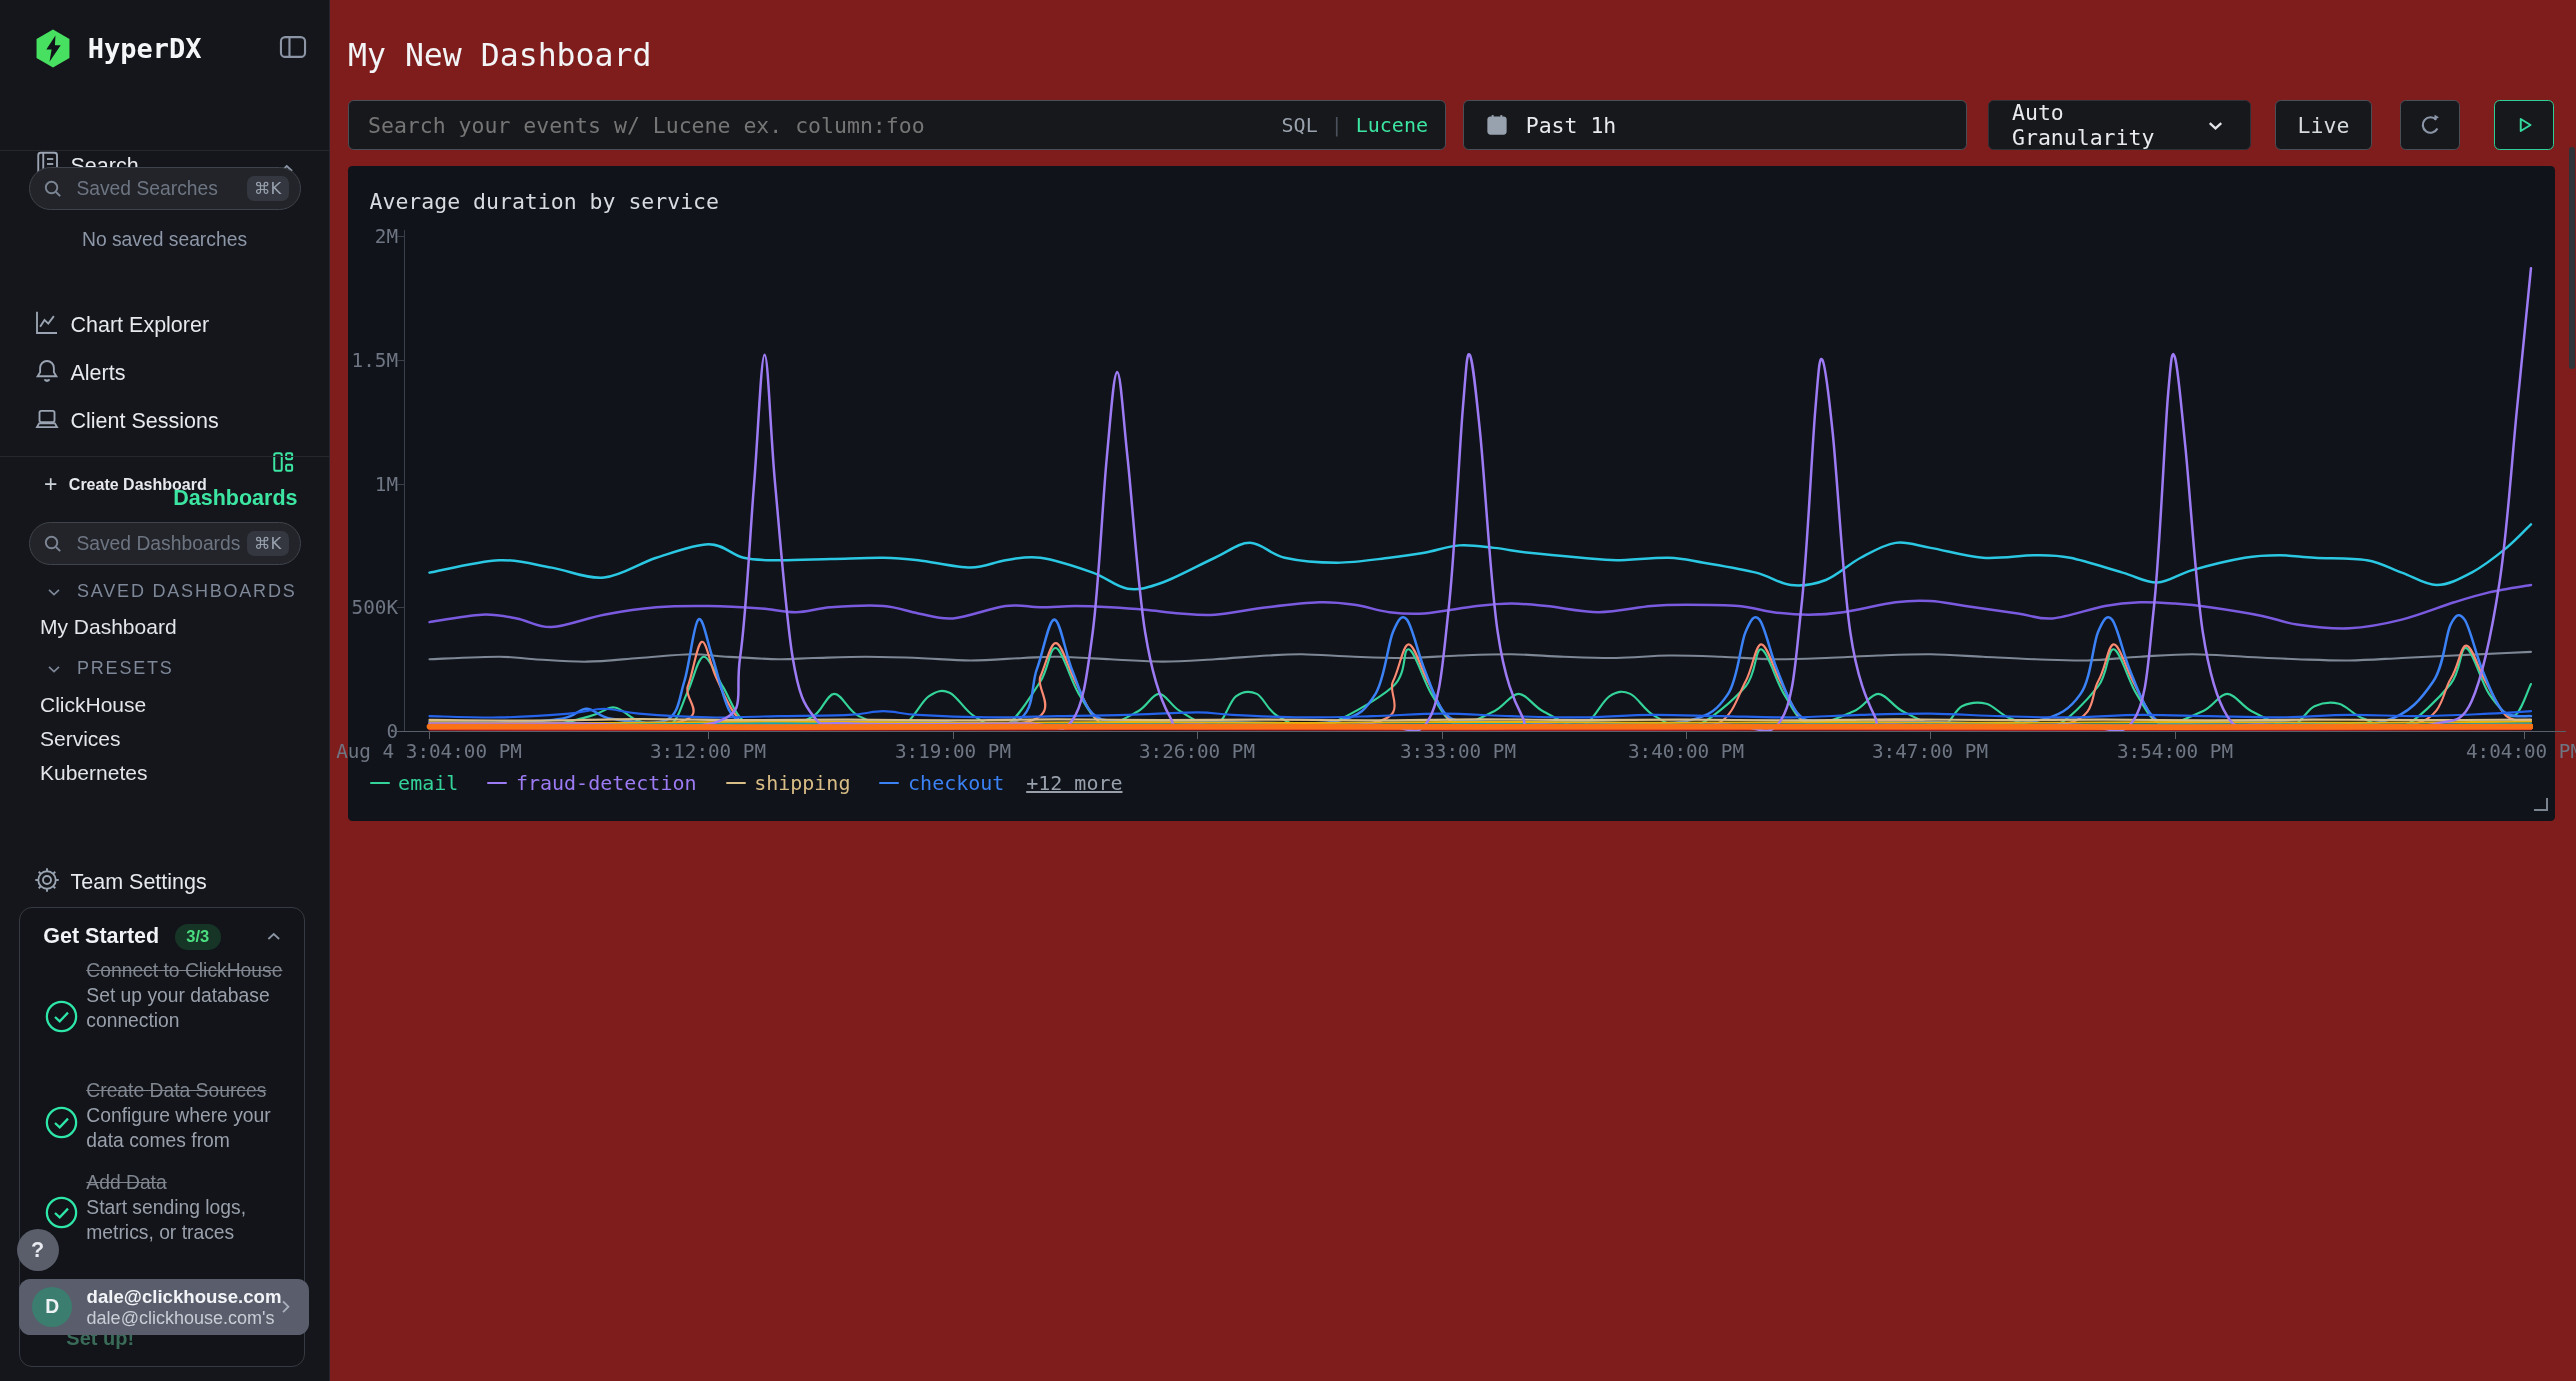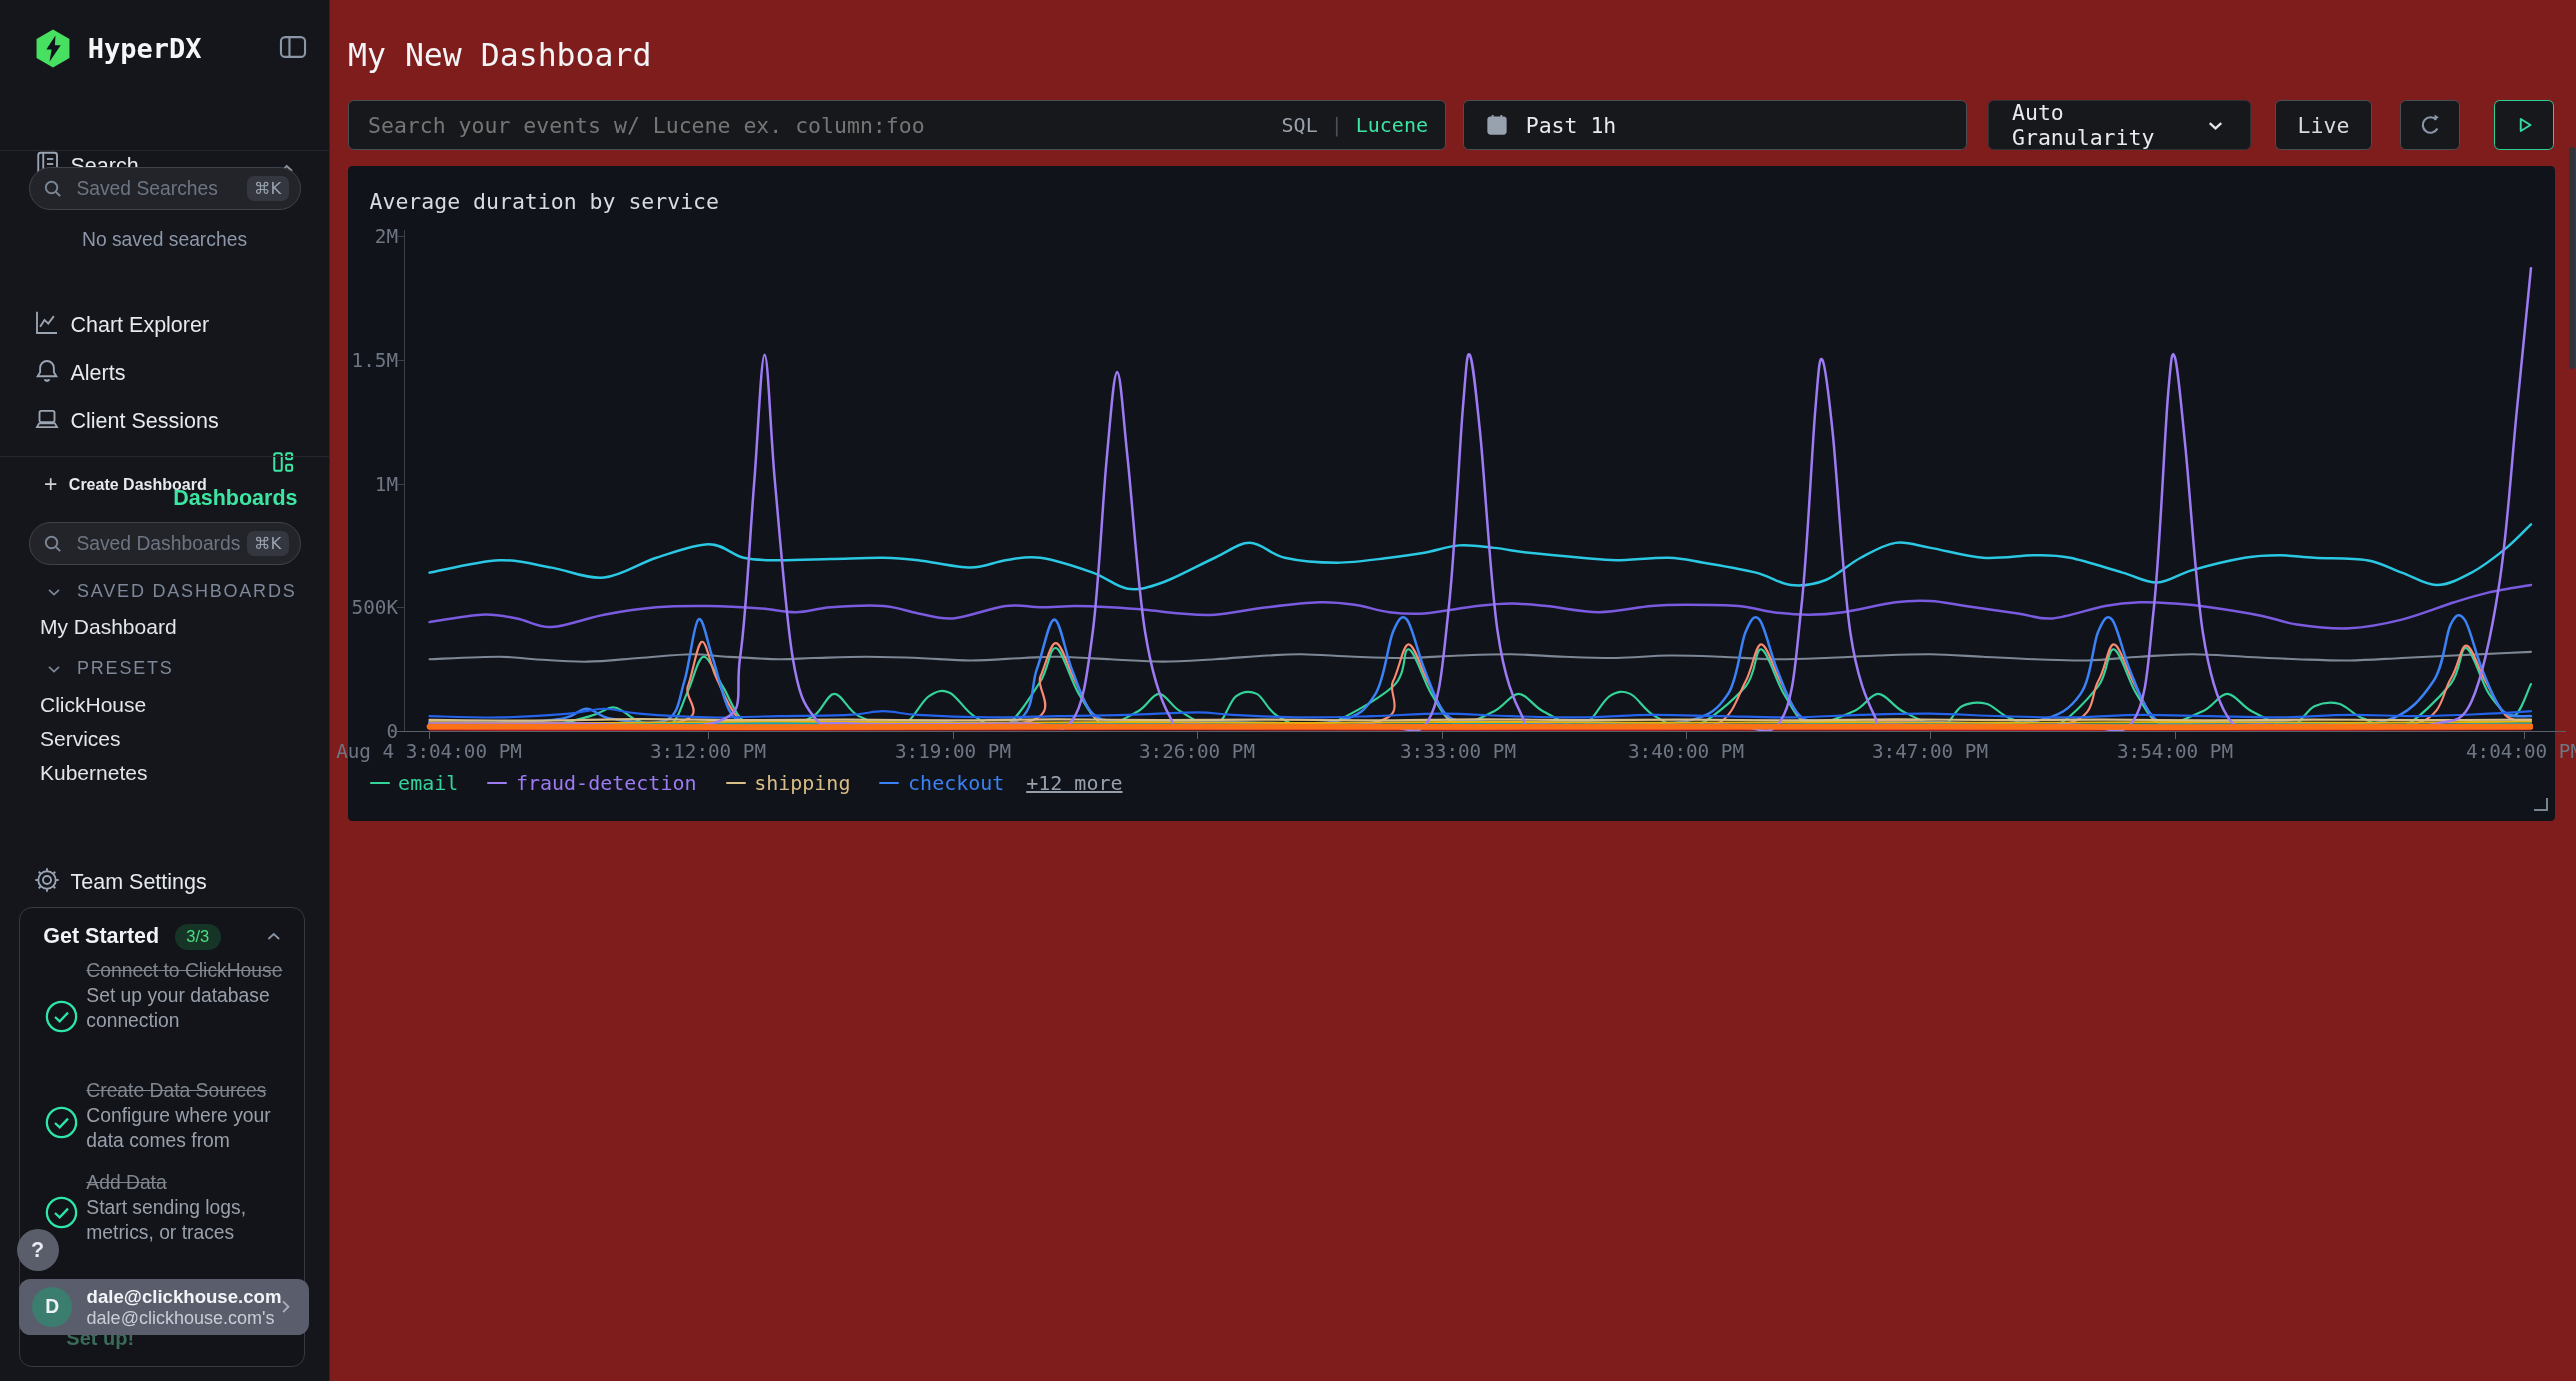--- a/index.html
+++ b/index.html
@@ -13,21 +13,21 @@
   .navlabel{font-size:21.5px;color:#e6e9ee;}
   .icon{display:inline-flex;align-items:center;justify-content:center;}
   .pill{position:absolute;left:29px;width:272px;height:43px;background:#222429;border:0.7px solid #3f434b;border-radius:21.5px;display:flex;align-items:center;padding:0 11.4px;box-sizing:border-box;}
   .pill input{flex:1;background:transparent;border:none;outline:none;color:#aeb6c2;font-size:19.3px;font-family:"Liberation Sans",sans-serif;min-width:0;}
   .pill input::placeholder{color:#6d7582;}
   .kbd{background:#34373f;color:#99a2af;border-radius:7.2px;font-size:16.5px;padding:2.9px 7.2px;font-family:"DejaVu Sans",sans-serif;}
   .secthead{position:absolute;left:44px;display:flex;align-items:center;gap:13px;color:#7e8899;font-size:18px;letter-spacing:1.8px;cursor:pointer;}
   .subitem{position:absolute;left:40px;font-size:21px;color:#e2e5ea;cursor:pointer;}
   .accent{color:#3ce6a2;}
   .gs-card{position:absolute;left:19.3px;top:907px;width:286px;height:460px;border:0.7px solid #363a42;border-radius:13px;background:#121419;box-sizing:border-box;}
-  .badge{background:#173527;color:#4ade80;border-radius:715px;padding:3.6px 11.4px;font-size:16.5px;font-weight:normal;}
+  .badge{background:#173527;color:#4ade80;border-radius:715px;padding:3.6px 11.4px;font-size:16.5px;font-weight:bold;}
   .gs-title{font-size:21.5px;font-weight:bold;color:#f0f2f5;}
   .chk-title{font-size:19.3px;font-weight:500;color:#80868f;text-decoration:line-through;line-height:25px;}
   .chk-desc{font-size:19.3px;color:#99a0ab;line-height:25px;}
   .toolbox{position:absolute;top:100px;height:50px;box-sizing:border-box;border:0.7px solid #4a4e57;border-radius:5.7px;background:#17181c;display:flex;align-items:center;}
   .btn-label{font-size:21.5px;color:#d7dade;}
   .tile{position:absolute;left:348px;top:166px;width:2207px;height:655px;background:#10131a;border-radius:4.3px;}
   .xlab{position:absolute;transform:translateX(-50%);color:#6f7683;font-size:19.3px;white-space:nowrap;font-family:"DejaVu Sans Mono",monospace;}
   .ylab{position:absolute;transform:translateY(-50%);color:#6f7683;font-size:19.3px;text-align:right;width:50px;font-family:"DejaVu Sans Mono",monospace;}
   .legend{position:absolute;left:21.5px;top:605px;display:flex;align-items:center;gap:29px;font-size:20px;font-family:"DejaVu Sans Mono",monospace;}
   .legend .item{display:flex;align-items:center;gap:8.6px;cursor:pointer;}

